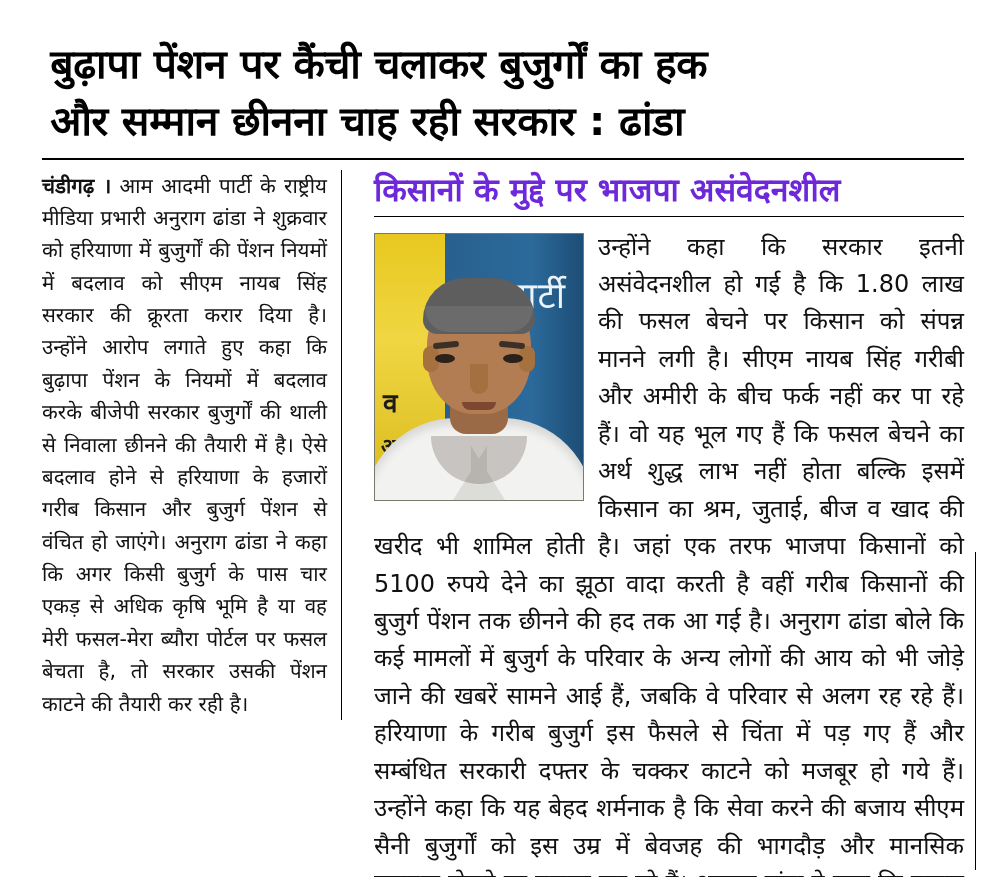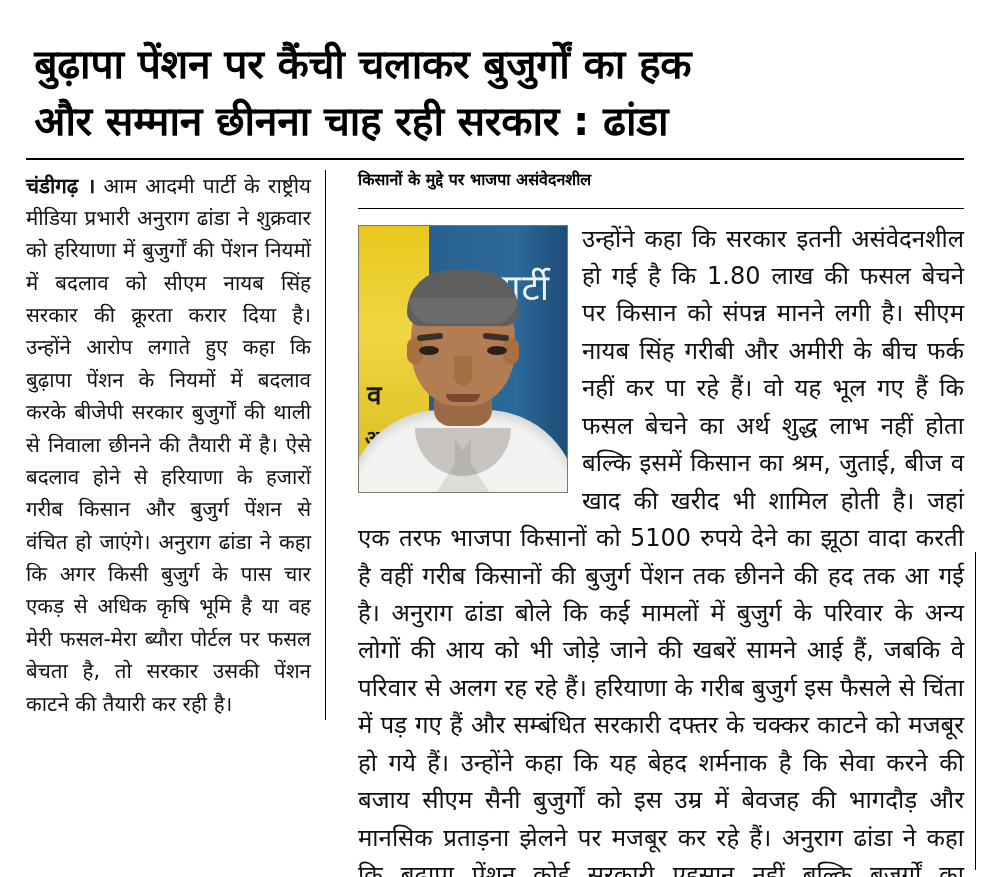--- a/index.html
+++ b/index.html
@@ -13,21 +13,21 @@
     font-family: "Liberation Serif", "DejaVu Serif", serif;
     color: #000000;
     overflow: hidden;
     position: relative;
   }
   .page {
     position: relative;
     width: 984px;
     height: 877px;
     box-sizing: border-box;
-    padding: 36px 20px 10px 26px;
+    padding: 36px 20px 10px 42px;
   }
   
   .headline {
     font-family: "DejaVu Sans", "Liberation Sans", sans-serif;
     font-weight: bold;
     font-size: 40px;
     line-height: 1.42;
     letter-spacing: -0.3px;
     text-align: left;
     color: #000;
@@ -76,24 +76,24 @@
     font-size: 20.5px;
     line-height: 1.58;
   }
   .dateline {
     font-weight: bold;
   }
   
   .subhead {
     font-family: "DejaVu Sans", "Liberation Sans", sans-serif;
     font-weight: bold;
-    font-size: 16px;
+    font-size: 32px;
     line-height: 1.25;
-    margin: 0 0 18px 0;
-    color: #000000;
+    margin: 0 0 6px 0;
+    color: #6d28d9;
   }
   .rule-sub {
     border: none;
     border-top: 1.5px solid #000;
     margin: 2px 0 12px 0;
     width: 100%;
   }
   
   .photo-wrap {
     float: left;

